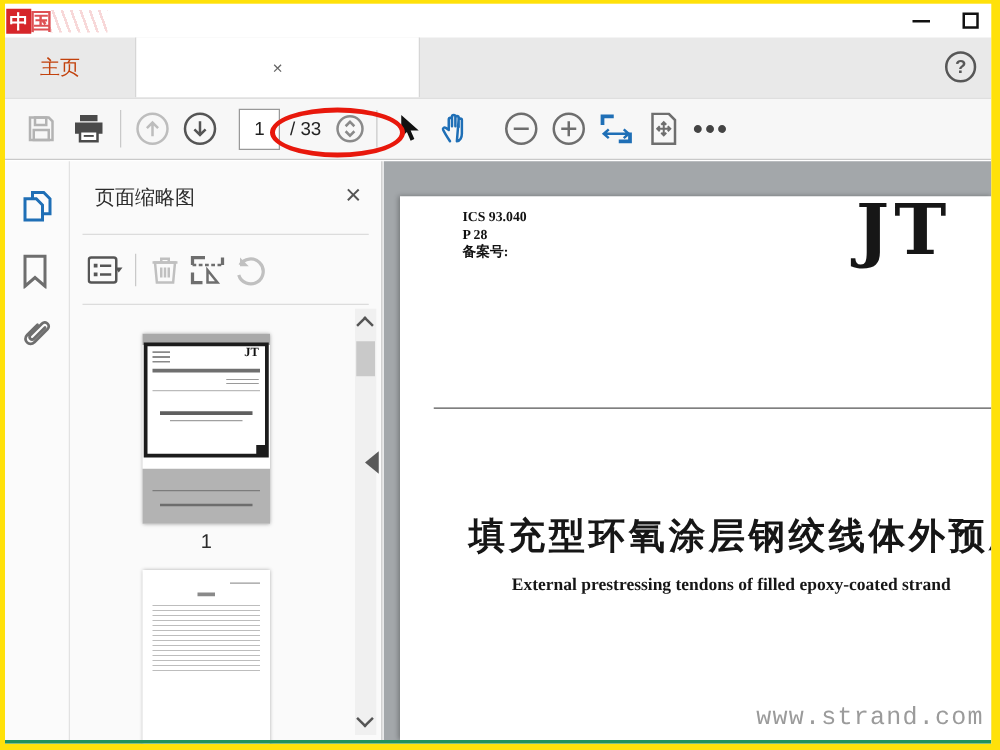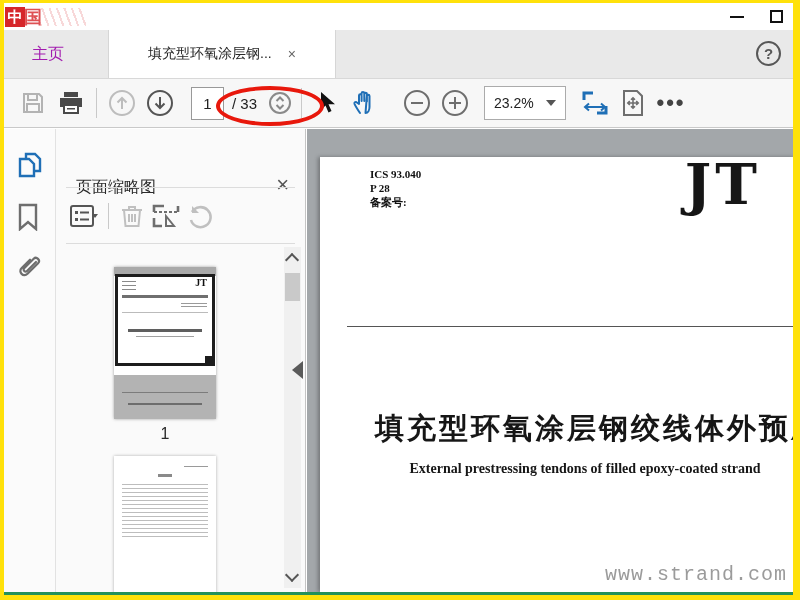--- a/index.html
+++ b/index.html
@@ -17,21 +17,21 @@
   .brandmark .gl { color:#d6262a; font-size:18px; font-weight:bold; opacity:.8; margin-left:-1px; }
   .brandmark .faint { width:46px; height:18px; margin-left:-2px; opacity:.18;
       background:repeating-linear-gradient(70deg,#d6262a 0 2px,transparent 2px 7px); }
   .wintitle { margin-left:28px; font-size:14px; color:#1a1a1a; white-space:nowrap; }
   .wincontrols { position:absolute; right:10px; top:0; height:27px; display:flex; align-items:center; gap:26px; }
   .minbtn { width:14px; height:2px; background:#111; }
   .maxbtn { width:13px; height:13px; border:2px solid #111; background:#fff; }
 
   
   .tabbar { position:absolute; left:0; top:27px; right:0; height:48px; background:#e9e9e9; display:flex; align-items:stretch; }
-  .navtab { padding:0 18px; display:flex; align-items:center; font-size:16px; color:#a21caf; cursor:default; }
+  .navtab { padding:0 18px; display:flex; align-items:center; font-size:16px; color:#c2410c; cursor:default; }
   .navtab.first { margin-left:10px; }
   .doctab { margin-left:26px; width:228px; background:#fff; border-left:1px solid #d6d6d6; border-right:1px solid #d6d6d6;
             display:flex; align-items:center; justify-content:center; gap:16px; font-size:14px; color:#262626; }
   .doctab .x { color:#666; font-size:14px; }
   .helpbtn { position:absolute; right:12px; top:11px; width:25px; height:25px; border:2px solid #575757; border-radius:50%;
              color:#575757; font-size:15px; font-weight:bold; display:flex; align-items:center; justify-content:center; }
 
   
   .toolbar { position:absolute; left:0; top:75px; right:0; height:50px; background:#f7f7f7;
              border-top:1px solid #d8d8d8; border-bottom:1px solid #c9c9c9; display:flex; align-items:center; }
@@ -47,21 +47,21 @@
   .red-ellipse { position:absolute; left:212px; top:7px; width:108px; height:40px; border:4px solid #e8180c;
                  border-radius:50%; pointer-events:none; z-index:6; }
 
   
   .bodyarea { position:absolute; left:0; top:126px; right:0; bottom:3px; }
 
   .navstrip { position:absolute; left:0; top:0; bottom:0; width:52px; background:#fbfbfb; border-right:1px solid #e2e2e2; }
   .navicon { position:absolute; left:12px; width:28px; height:28px; }
 
   .thumbpanel { position:absolute; left:52px; top:0; bottom:0; width:250px; background:#fafafa; border-right:1px solid #c4c4c4; }
-  .panelheader { position:absolute; left:0; top:0; right:0; height:58px; display:flex; align-items:center;margin-top:29px; }
+  .panelheader { position:absolute; left:0; top:0; right:0; height:58px; display:flex; align-items:center; }
   .paneltitle { margin-left:20px; font-size:16px; color:#2b2b2b; }
   .panelclose { position:absolute; right:16px; top:17px; font-size:22px; color:#555; line-height:20px; }
   .paneldiv1 { position:absolute; left:10px; right:10px; top:58px; height:1px; background:#dcdcdc; }
   .paneltools { position:absolute; left:0; top:59px; right:0; height:55px; display:flex; align-items:center; }
   .ptool { width:34px; height:34px; display:flex; align-items:center; justify-content:center; }
   .paneldiv2 { position:absolute; left:10px; right:10px; top:114px; height:1px; background:#dcdcdc; }
 
   .thumbscroll { position:absolute; right:4px; top:118px; bottom:4px; width:17px; background:#f0f0f0; }
   .scrollthumb { position:absolute; left:1px; right:1px; top:26px; height:28px; background:#c9c9c9; }
   .chev { position:absolute; left:3px; width:10px; height:10px; border-left:2px solid #555; border-bottom:2px solid #555; }
@@ -132,21 +132,20 @@
       </div>
       <div class="wincontrols">
         <div class="minbtn"></div>
         <div class="maxbtn"></div>
       </div>
     </div>
 
     <div class="tabbar">
       <div class="navtab first">主页</div>
       <div class="doctab">
-        <span>填充型环氧涂层钢...</span>
         <span class="x">×</span>
       </div>
       <div class="helpbtn">?</div>
     </div>
 
     <div class="toolbar">
       <div style="width:10px"></div>
       <div class="tbtn">
         <svg width="24" height="24" viewBox="0 0 24 24">
           <path d="M3 3h15l3 3v15H3z" fill="none" stroke="#b3b3b3" stroke-width="2"></path>
@@ -200,24 +199,20 @@
         <svg width="28" height="28" viewBox="0 0 28 28">
           <circle cx="14" cy="14" r="12" fill="none" stroke="#6e6e6e" stroke-width="2"></circle>
           <path d="M8 14h12" stroke="#6e6e6e" stroke-width="2"></path>
         </svg>
       </div>
       <div class="tbtn">
         <svg width="28" height="28" viewBox="0 0 28 28">
           <circle cx="14" cy="14" r="12" fill="none" stroke="#6e6e6e" stroke-width="2"></circle>
           <path d="M8 14h12M14 8v12" stroke="#6e6e6e" stroke-width="2"></path>
         </svg>
-      </div>
-      <div class="zoombox">
-        <span>23.2%</span>
-        <span class="caret"></span>
       </div>
       <div class="tbtn">
         <svg width="28" height="26" viewBox="0 0 28 26">
           <path d="M3 10V3h9M25 16v7h-9" fill="none" stroke="#1f6fb6" stroke-width="3"></path>
           <path d="M5 17h18M8 13.5 4 17l4 3.5M20 13.5 24 17l-4 3.5" fill="none" stroke="#1f6fb6" stroke-width="2"></path>
         </svg>
       </div>
       <div class="tbtn">
         <svg width="24" height="26" viewBox="0 0 24 26">
           <path d="M3 1h13l5 5v19H3z" fill="none" stroke="#6e6e6e" stroke-width="2"></path>

